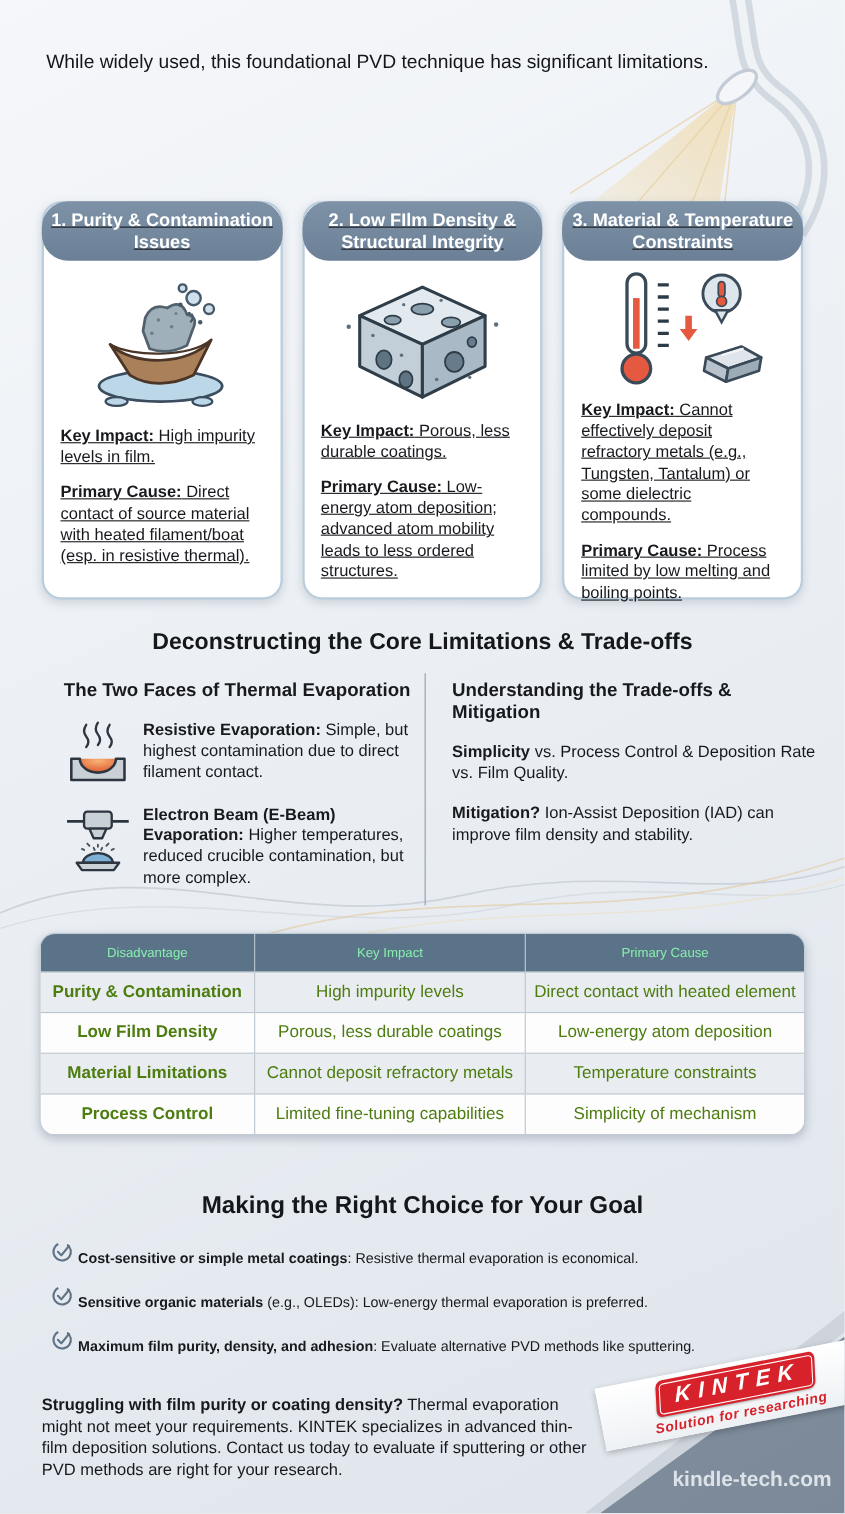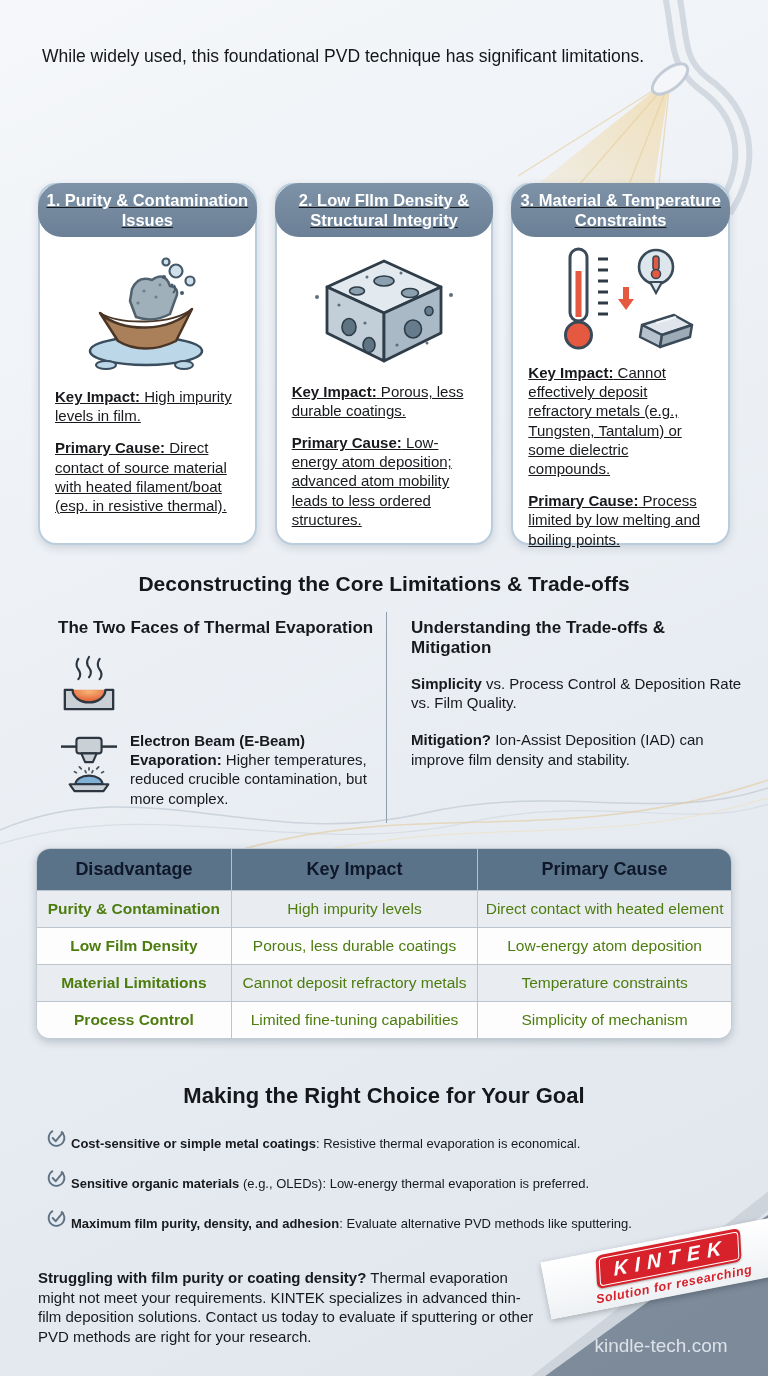--- a/index.html
+++ b/index.html
@@ -38,21 +38,21 @@
   .col-h { font-size:17px; font-weight:700; margin:6px 0 16px; }
   .face-item { display:flex; gap:10px; margin-bottom:15px; }
   .face-icon { width:62px; flex:none; display:flex; justify-content:center; align-items:flex-start; }
   .face-text, .tradeoff-p { font-size:15px; line-height:1.28; margin:0; }
   .tradeoff-p { margin:14px 0 18px; }
 
   
   .table-wrap { position:absolute; top:848px; left:36px; right:36px; border-radius:14px; overflow:hidden;
           border:1px solid #c2cbd4; box-shadow:0 3px 9px rgba(60,80,100,.28); z-index:2; background:#fff; }
   table { width:100%; border-collapse:collapse; }
-  th { background:#5b7389; color:#0f172a; font-size:18px; font-weight:700; padding:10px 6px;
+  th { background:#5b7389; color:#86efac; font-size:12px; font-weight:400; padding:10px 6px;
        border-right:1px solid rgba(255,255,255,.55); }
   th:last-child { border-right:none; }
   td { font-size:15.5px; text-align:center; padding:9px 6px; border-top:1px solid #bcc5ce;
        border-right:1px solid #bcc5ce; color:#4d7c0f; }
   td:last-child { border-right:none; }
   tr.odd td { background:#e9edf1; }
   tr.even td { background:#fdfdfe; }
   td.first { font-weight:700; }
 
   
@@ -75,22 +75,22 @@
           transform:rotate(-11deg); transform-origin:left center;
           box-shadow:0 2px 6px rgba(0,0,0,.25);
           display:flex; flex-direction:column; align-items:center; justify-content:center; z-index:3; }
   .logo-box { background:#d7222b; padding:2.5px; border-radius:6px; transform:skewX(-8deg);
           box-shadow:0 1px 2px rgba(0,0,0,.3); }
   .logo-inner { border:1.5px solid #ffffff; border-radius:4px; padding:1px 10px 2px 14px;
           color:#fff; font-weight:700; font-style:italic; font-size:20px; letter-spacing:7px;
           font-family:"Liberation Sans", sans-serif; }
   .logo-tagline { color:#d7222b; font-weight:700; font-style:italic; font-size:12.5px;
           margin-top:3px; letter-spacing:0.6px; }
-  .website { position:absolute; left:566px; top:1335px; width:190px; text-align:center;
-          font-size:19px; color:#dde2e9; z-index:3; }
+  .website { position:absolute; left:566px; top:1335px; width:190px; text-align:right;
+          font-size:19px; color:#dde2e9; z-index:3;font-weight:bold; }
 </style>
 </head>
 <body>
 
 <div class="page">
 
   <svg class="deco" style="top:0; right:0; width:250px; height:235px;" viewBox="0 0 250 235">
     <defs>
       <linearGradient id="gold" x1="1" y1="0" x2="0" y2="1">
         <stop offset="0" stop-color="#f0d9a6" stop-opacity="0.75"></stop>
@@ -244,20 +244,23 @@
             <defs>
               <radialGradient id="glow" cx="0.5" cy="0.15" r="0.9">
                 <stop offset="0" stop-color="#f8b377"></stop>
                   <stop offset="1" stop-color="#dd5227"></stop>
               </radialGradient>
             </defs>
             <path d="M13,36 A17,13 0 0 0 47,36 Z" fill="url(#glow)"></path>
             <path d="M5,36 H13 A17,13 0 0 0 47,36 H55 V56 H5 Z" fill="#c9d0d6" stroke="#2d3640" stroke-width="2.4" stroke-linejoin="round"></path>
           </svg>
         </div>
+        <p class="face-text">
+          <span class="b">Resistive Evaporation:</span><span> Simple, but highest contamination due to direct filament contact.</span>
+        </p>
       </div>
 
       <div class="face-item">
         <div class="face-icon">
           <svg width="58" height="66" viewBox="0 0 60 66">
             <line x1="1" y1="15" x2="17" y2="15" stroke="#2d3640" stroke-width="2.6"></line>
             <line x1="43" y1="15" x2="59" y2="15" stroke="#2d3640" stroke-width="2.6"></line>
             <rect x="17" y="6" width="26" height="16" rx="3" fill="#c9d0d6" stroke="#2d3640" stroke-width="2.2"></rect>
             <polygon points="22,22 38,22 34,31 26,31" fill="#c9d0d6" stroke="#2d3640" stroke-width="2.2" stroke-linejoin="round"></polygon>
             <g stroke="#4a555f" stroke-width="1.8" stroke-linecap="round">

